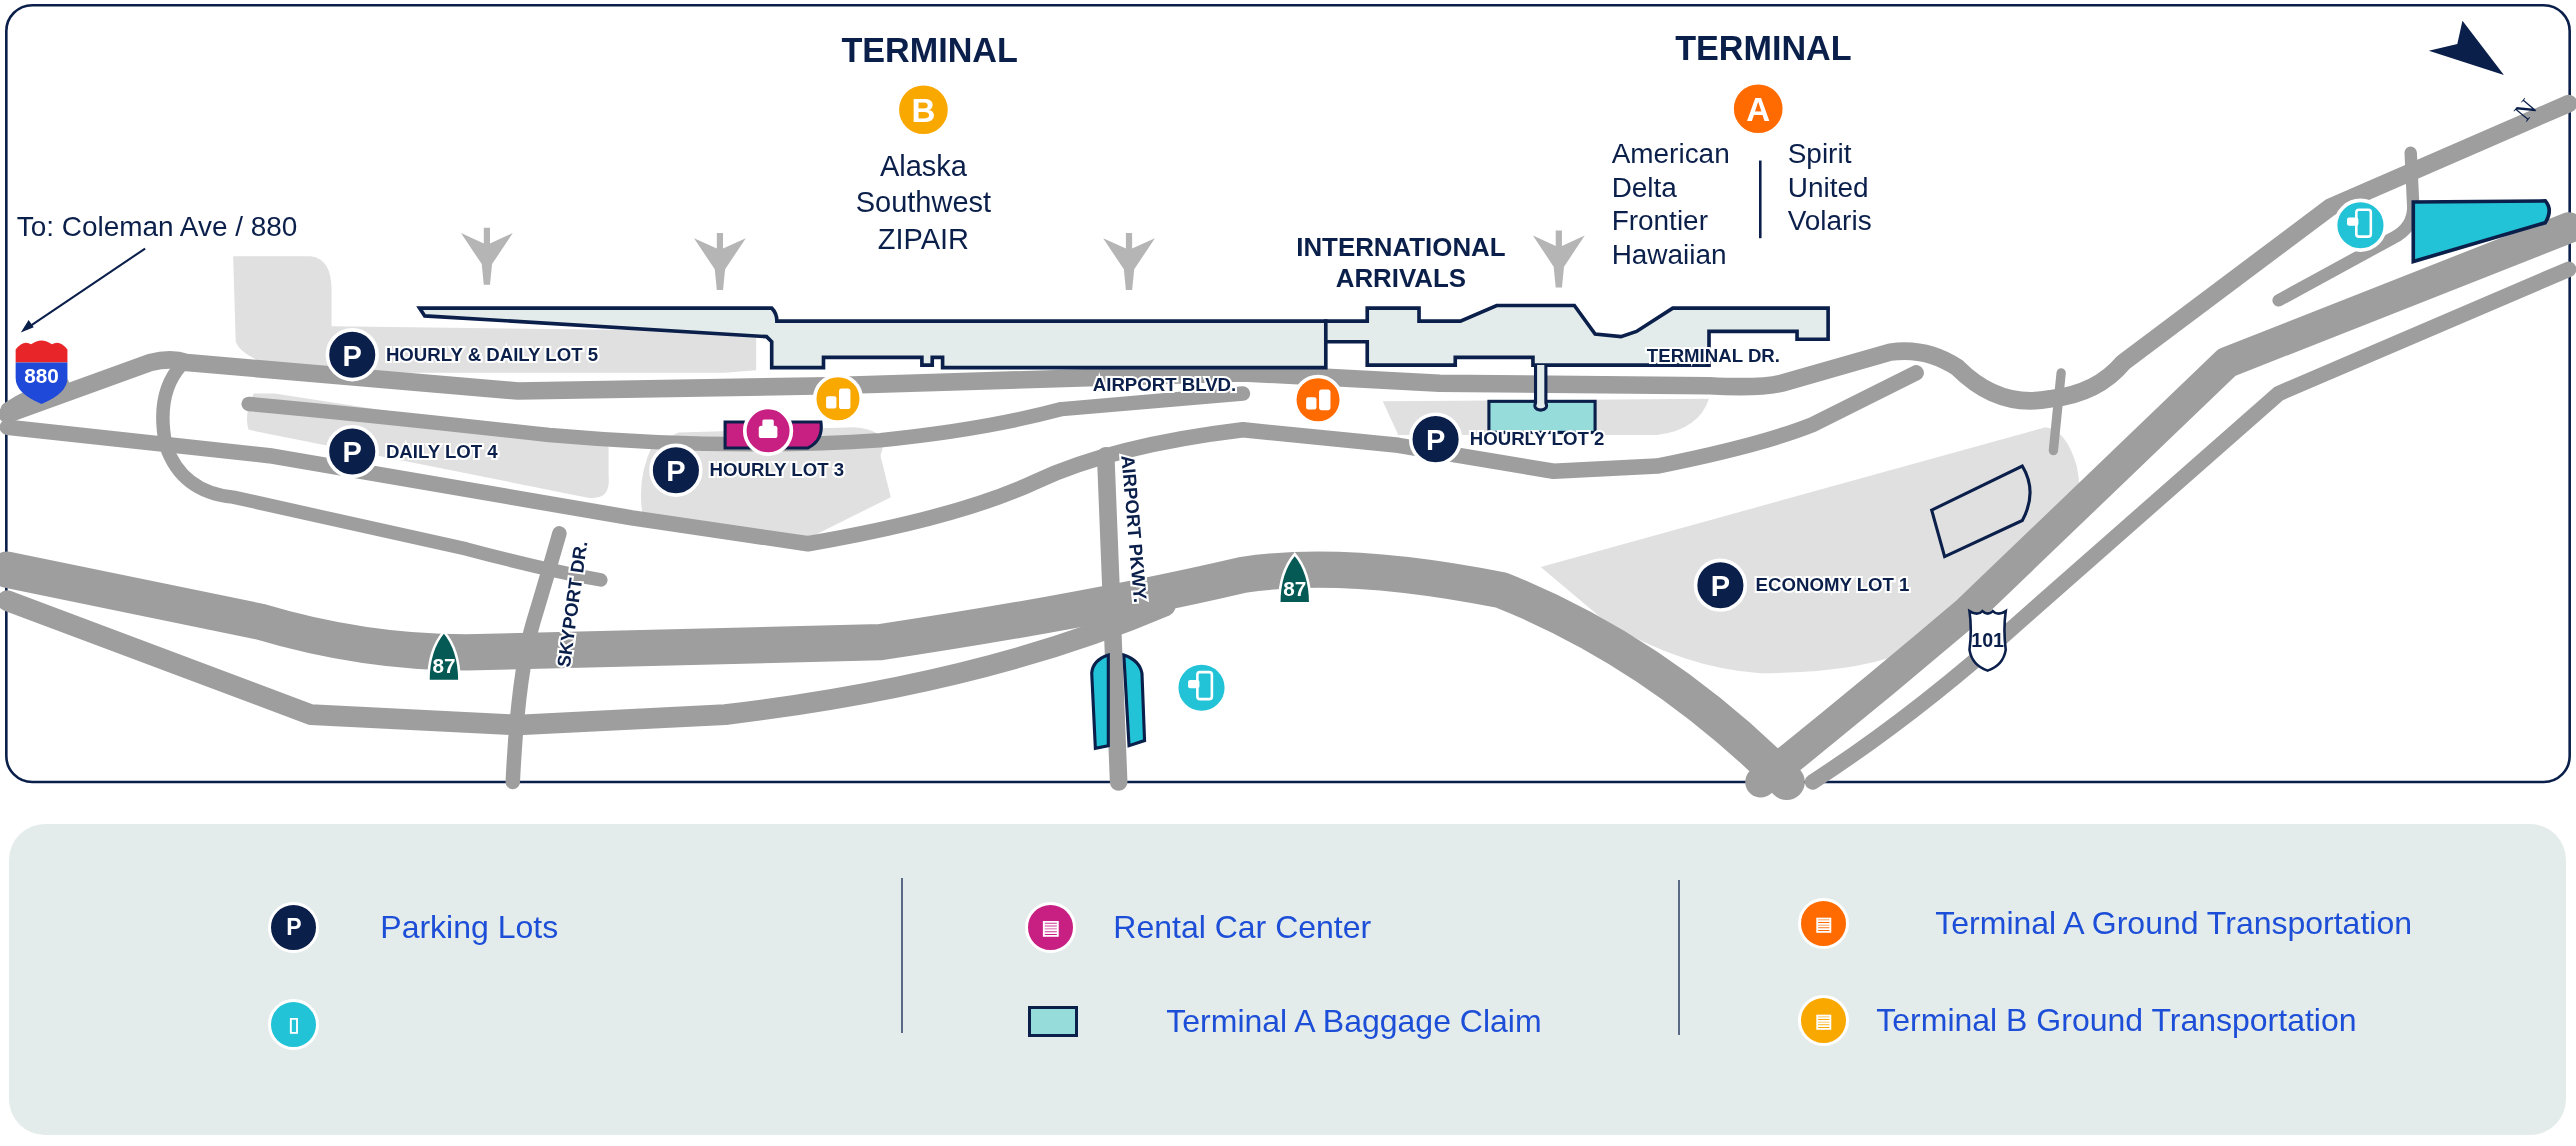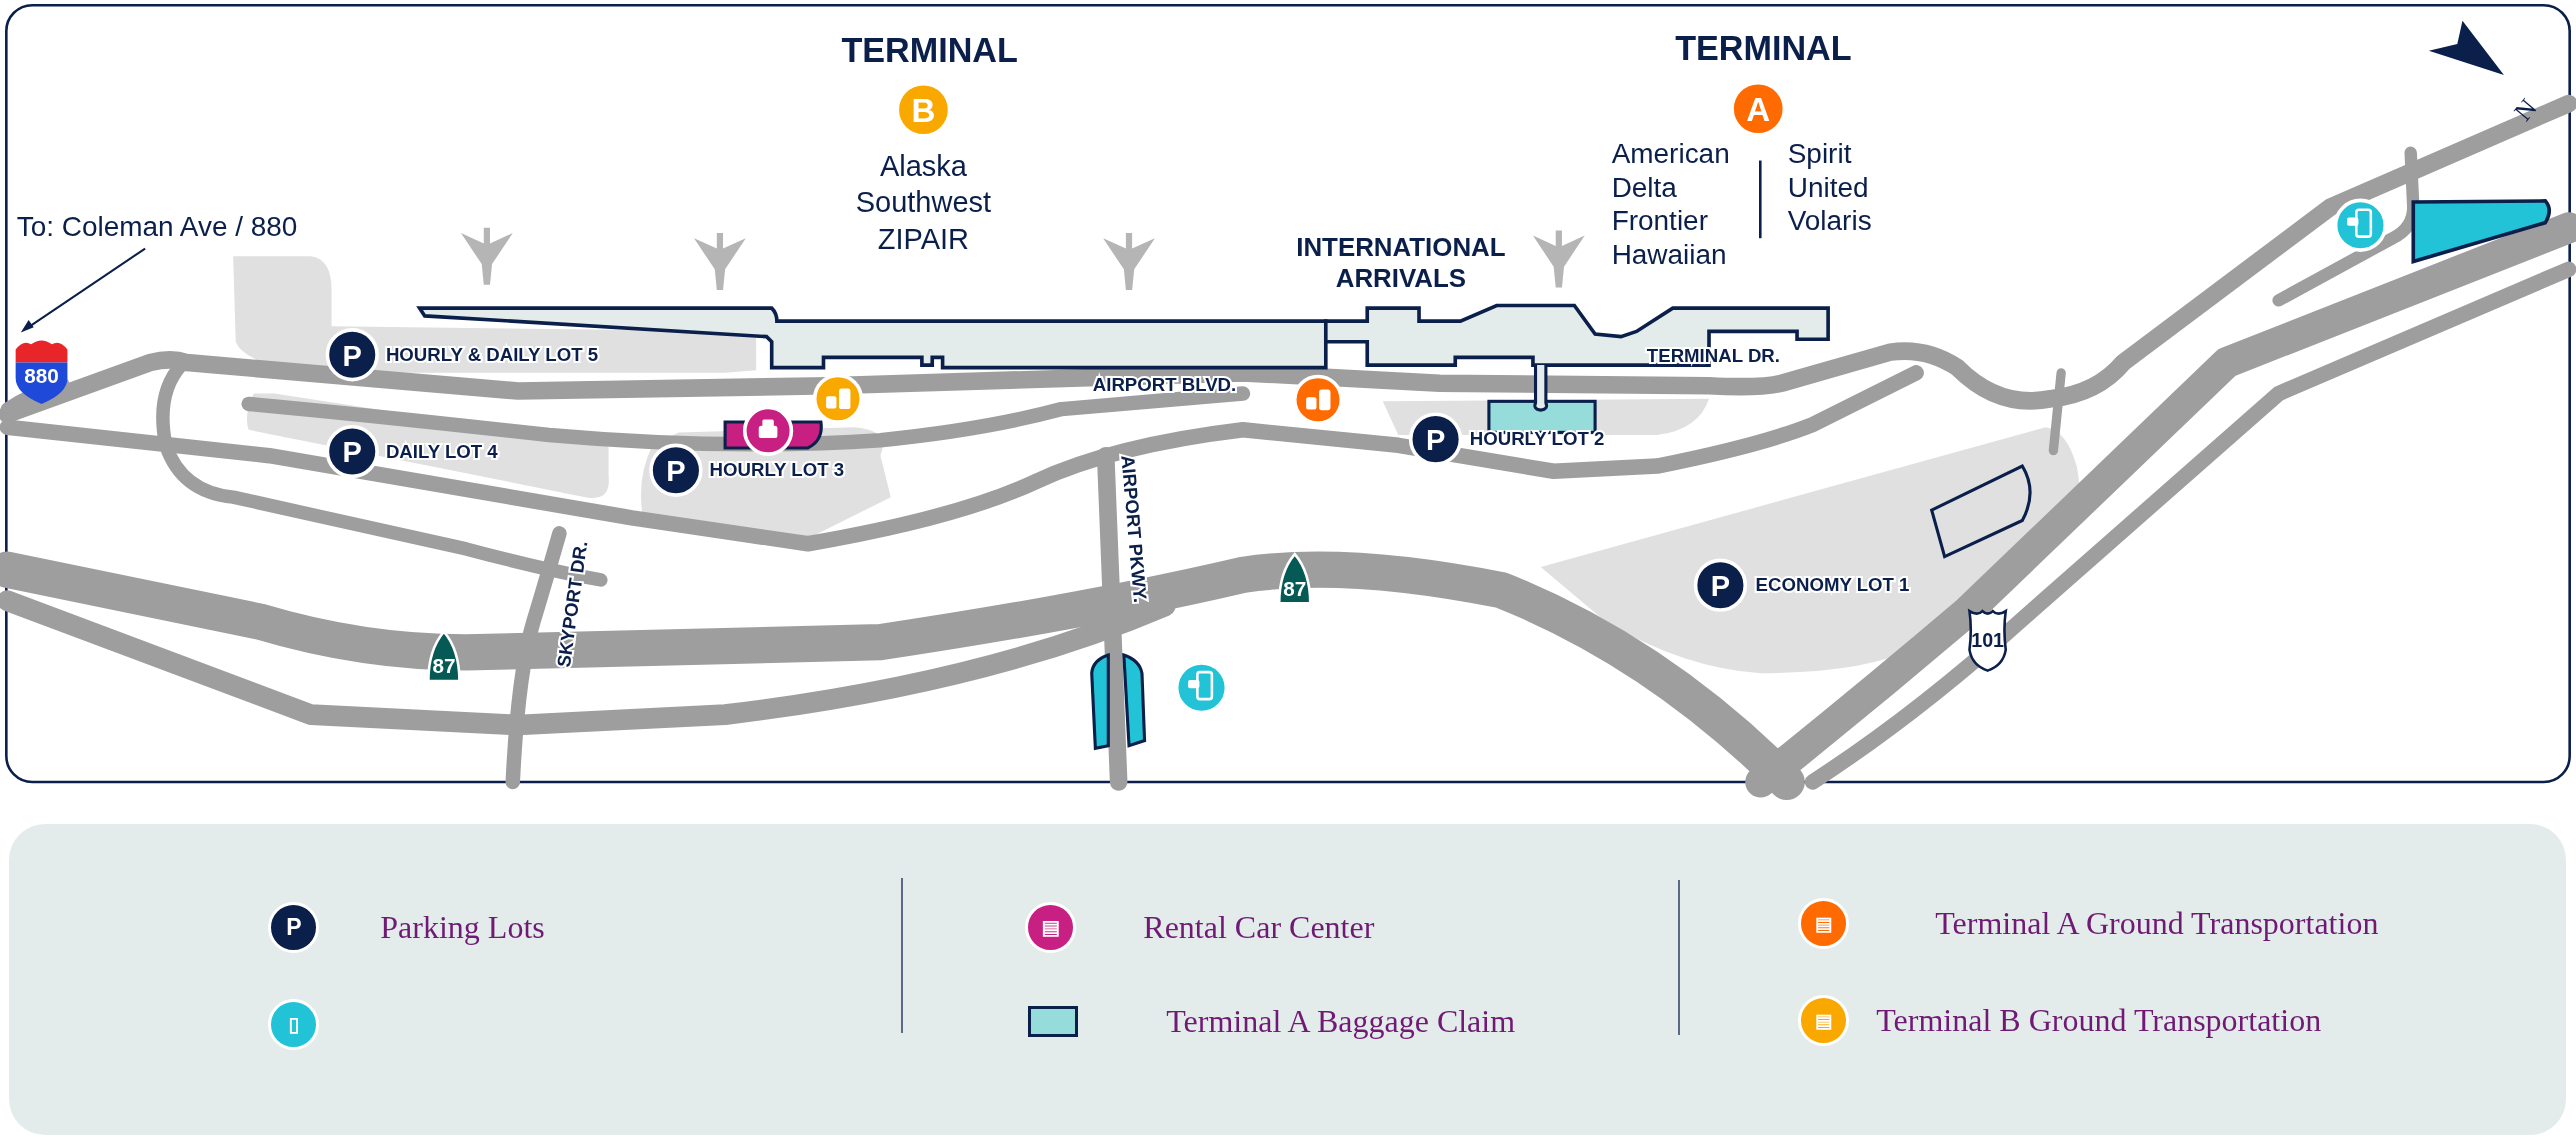--- a/index.html
+++ b/index.html
@@ -2,21 +2,21 @@
 <html style="font-size:8.3px"><head>
 <meta charset="utf-8">
 <style>
   html,body{margin:0;padding:0;background:#ffffff;}
   body{width:2576px;height:1146px;position:relative;overflow:hidden;font-family:"Liberation Sans",sans-serif;color:#0b1f4b;}
   #map{position:absolute;left:0;top:0;width:2576px;height:1146px;}
   .lbl{font-family:"Liberation Sans",sans-serif;fill:#0b1f4b;}
   .legend{position:absolute;left:9.3px;top:824px;width:2557px;height:311px;background:#e3ecea;border-radius:36px;}
   .legend-item{position:absolute;display:flex;align-items:center;}
   .legend-item .ico{width:45px;height:45px;border-radius:50%;border:3.1px solid #ffffff;display:flex;align-items:center;justify-content:center;color:#fff;font-weight:bold;font-size:23px;box-sizing:content-box;}
-  .legend-item .txt{margin-left:73px;font-size:32px;color:#701a75;font-family:Liberation Serif, serif;white-space:nowrap;}
+  .legend-item .txt{margin-left:73px;font-size:32px;color:#1d4ed8;font-family:Liberation Sans, sans-serif;white-space:nowrap;}
   .divider{position:absolute;width:2.1px;background:#5a6a86;}
 </style>
 </head>
 <body>
 
 <svg id="map" viewBox="0 0 4974 2213" xmlns="http://www.w3.org/2000/svg">
 
   <rect x="12" y="10" width="4950" height="1500" rx="50" fill="#ffffff" stroke="#0b1f4b" stroke-width="5"></rect>
 
   <g fill="#e0e0e0">
@@ -187,21 +187,21 @@
     <span class="txt" style="margin-left:61px">Parking Lots</span>
   </div>
   <div class="legend-item" style="left:259px;top:175px;">
     <div class="ico" style="background:#22c3d6;font-size:19.7px;">▯</div>
   </div>
 
   <div class="divider" style="left:892px;top:54px;height:155px;"></div>
 
   <div class="legend-item" style="left:1016px;top:78px;">
     <div class="ico" style="background:#c81f83;font-size:19.7px;">▤</div>
-    <span class="txt" style="margin-left:67px">Rental Car Center</span>
+    <span class="txt" style="margin-left:37px">Rental Car Center</span>
   </div>
   <div class="legend-item" style="left:1019px;top:179px;">
     <div style="width:50px;height:31px;background:#96dcdb;border:3.1px solid #0b1f4b;box-sizing:border-box;"></div>
     <span class="txt" style="margin-left:88px">Terminal A Baggage Claim</span>
   </div>
 
   <div class="divider" style="left:1669px;top:56px;height:155px;"></div>
 
   <div class="legend-item" style="left:1789px;top:74px;">
     <div class="ico" style="background:#ff6b00;font-size:18.6px;">▤</div>

